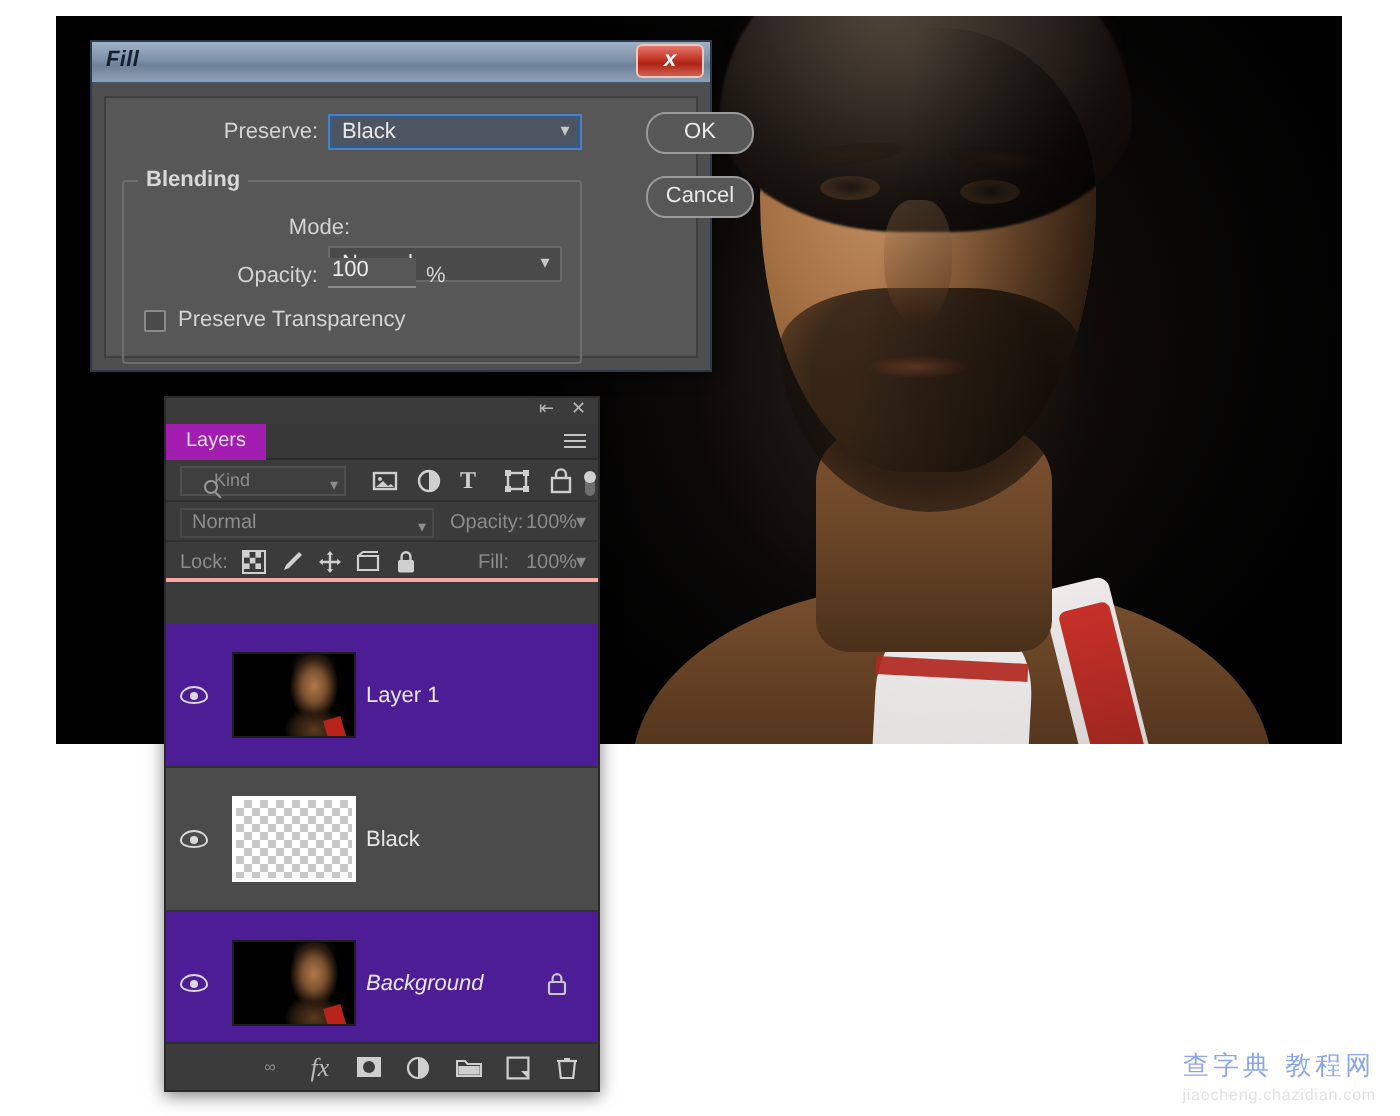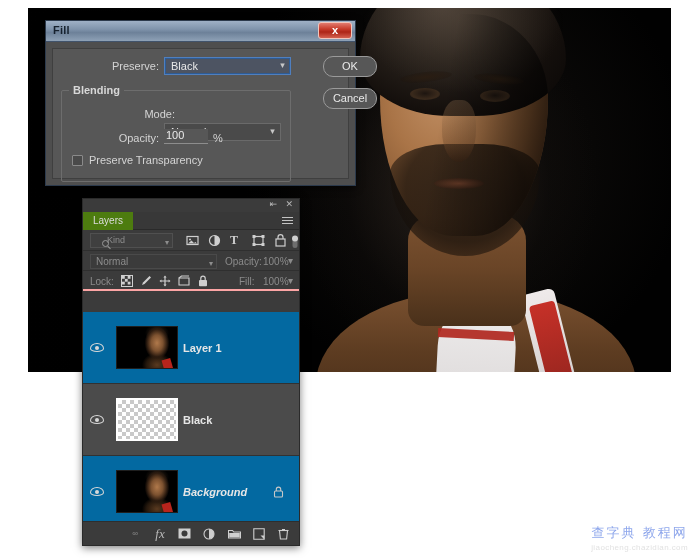--- a/index.html
+++ b/index.html
@@ -118,20 +118,21 @@
     position:absolute; left:45px; top:20px; width:311px; height:166px;
     background:#4e4e4e;
     border:1px solid #2c3a4c;
     box-shadow: 0 2px 7px rgba(0,0,0,.65);
   }
   .fd-titlebar {
     height:21px;
     background: linear-gradient(180deg,#9fb1c6 0%,#7f93ab 42%,#6d8199 58%,#8ea1b6 100%);
     border-bottom:1px solid #41536b;
     position:relative;
+    font-style:italic;
   }
   .fd-title {
     position:absolute; left:7px; top:3px; font-size:11px; font-weight:bold;
     color:#16212e; letter-spacing:.2px;
   }
   .fd-close {
     position:absolute; right:3px; top:1px; width:34px; height:17px;
     background: linear-gradient(180deg,#e27a6e 0%,#c73b2b 40%,#ad2517 60%,#d4604f 100%);
     border:1px solid #f0c6bd; border-radius:3px;
     color:#fff; font-size:11px; font-weight:bold; text-align:center; line-height:15px;
@@ -179,21 +180,21 @@
   .layers-panel {
     position:absolute; left:82px; top:198px; width:218px; height:348px;
     background:#3b3b3b; border:1px solid #2a2a2a;
     box-shadow: 0 2px 8px rgba(0,0,0,.5);
   }
   .lp-dockbar { position:relative; height:13px; background:#3b3b3b; }
   .lp-dock-icon { position:absolute; color:#b5b5b5; font-size:9px; top:0px; cursor:pointer; }
   .lp-tabbar { position:relative; height:18px; background:#383838; border-bottom:1px solid #2a2a2a; }
   .lp-tab {
     position:absolute; left:0; top:0; height:18px; padding:0 10px;
-    background:#4d7c0f; color:#dcdcdc; font-size:10px; line-height:18px; cursor:pointer;
+    background:#a21caf; color:#dcdcdc; font-size:10px; line-height:18px; cursor:pointer;
   }
   .lp-menu { position:absolute; right:6px; top:5px; width:11px; cursor:pointer; }
   .lp-menu i { display:block; height:1px; background:#c3c3c3; margin-bottom:2px; }
 
   .lp-filter { position:relative; height:21px; background:#3b3b3b; border-bottom:1px solid #2f2f2f; }
   .kind-box {
     position:absolute; left:7px; top:3px; width:83px; height:15px;
     background:#3f3f3f; border:1px solid #505050; color:#8d8d8d; font-size:9px;
     line-height:13px; padding-left:16px;
   }
@@ -208,21 +209,21 @@
   .lp-lock { position:relative; height:20px; background:#3b3b3b; border-bottom:2px solid #fca5a5; }
   .dim-label { color:#8b8b8b; font-size:10px; position:absolute; }
   .dim-val { color:#8b8b8b; font-size:10px; position:absolute; }
   .blend-box {
     position:absolute; left:7px; top:3px; width:127px; height:15px;
     background:#3b3b3b; border:1px solid #4a4a4a; color:#8d8d8d;
     font-size:10px; line-height:13px; padding-left:5px;
   }
   .lock-ico { position:absolute; top:4px; color:#d0d0d0; cursor:pointer; }
 
-  .lp-list { position:absolute; left:0; right:0; top:113px; bottom:24px; background:#0369a1; overflow:hidden;font-weight:bold; }
+  .lp-list { position:absolute; left:0; right:0; top:113px; bottom:24px; background:#4c1d95; overflow:hidden; }
   .layer-row {
     position:relative; height:72px; border-bottom:1px solid #323232;
     display:flex; align-items:center; cursor:pointer;
   }
   .layer-row.selected { background:#4b4b4b; }
   .eye-cell { width:28px; display:flex; justify-content:center; align-items:center; }
   .eye {
     width:14px; height:9px; border-radius:50% 50% 50% 50% / 60% 60% 40% 40%;
     border:1.4px solid #d8d8d8; position:relative;
   }

